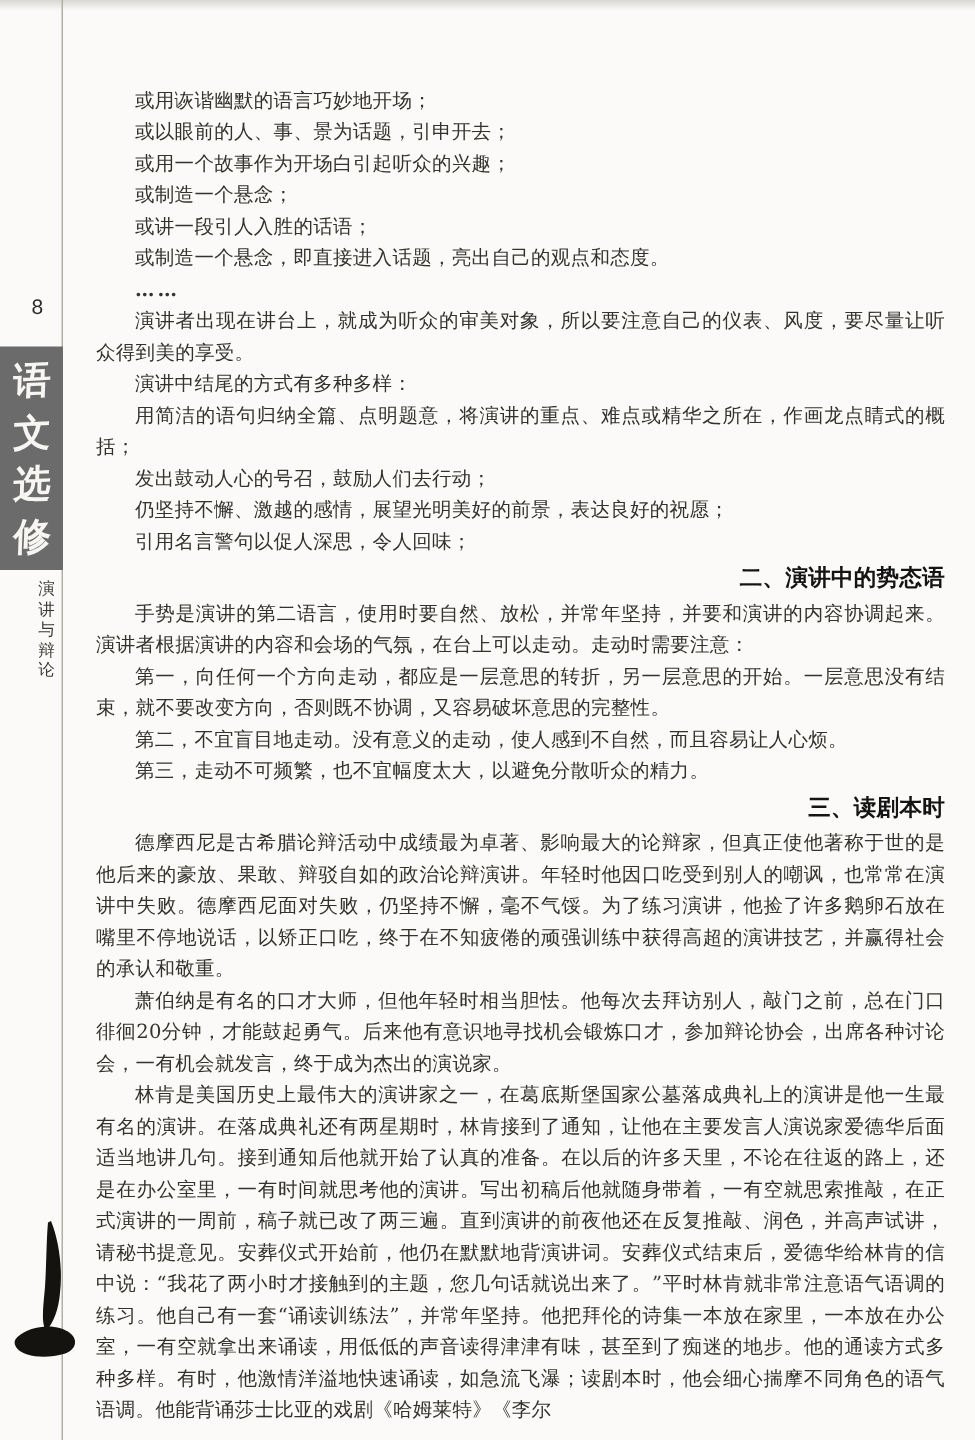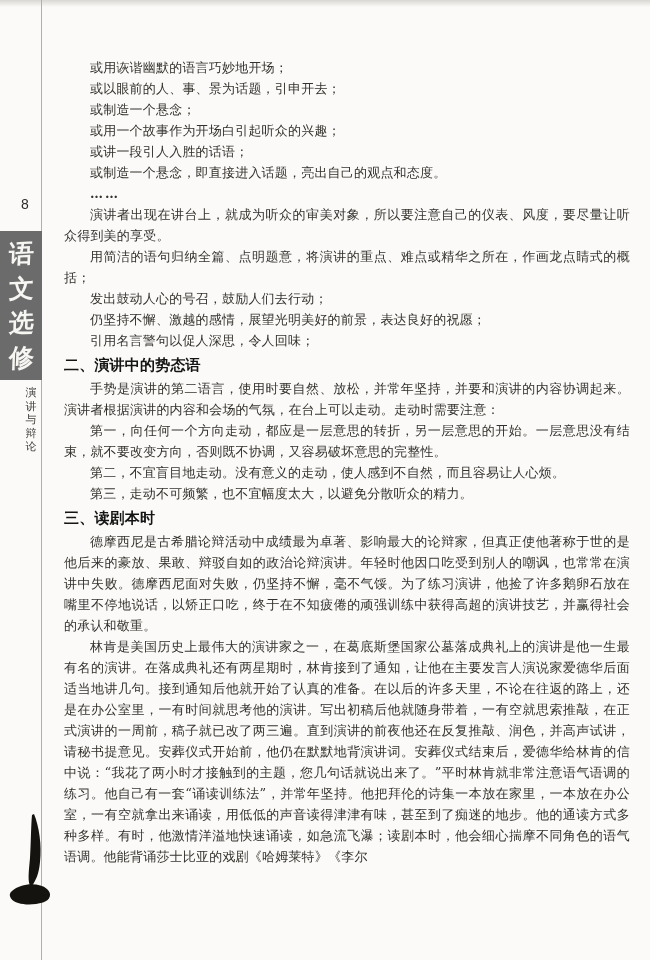--- a/index.html
+++ b/index.html
@@ -41,21 +41,21 @@
   .content {
     position:absolute; left:64px; top:57px; width:566px;
     font-size:13px; line-height:21px; text-align:justify;
     letter-spacing:0.2px;
   }
   .content p { margin:0; }
   .line, .para, .dots { text-indent:2em; }
   .flush { text-indent:0; }
   .dots { font-weight:700; letter-spacing:2px; }
   .heading {
-    margin:2px 0; text-indent:0; text-align:left;
+    margin:2px 0; text-indent:0; text-align:right;
     font-size:15px; line-height:23px; font-weight:700; color:#141414;
     font-family:"Liberation Sans","DejaVu Sans",sans-serif;
   }
 </style>
 </head>
 <body>
 
 <div class="screen">
   <div class="scan-top"></div>
   <div class="rule"></div>
@@ -79,32 +79,34 @@
 
   <svg class="ink" width="44" height="96" viewBox="0 0 44 96" aria-hidden="true">
     <path d="M26,2 C31,14 34,33 32,50 C31,61 28,69 23,75 C19,71 21,58 22,46 C23,30 23,13 24,3 Z" fill="#15130f"></path>
     <path d="M4,79 C13,71 31,70 39,77 C44,81 43,88 35,90.5 C23,94 8,93 3,86.5 C1,83.5 1.5,81 4,79 Z" fill="#15130f"></path>
     <circle cx="38.5" cy="84" r="2.6" fill="#15130f"></circle>
   </svg>
 
   <main class="content">
     <p class="line">或用诙谐幽默的语言巧妙地开场；</p>
     <p class="line">或以眼前的人、事、景为话题，引申开去；</p>
+    <p class="line">或用一个故事作为开场白引起听众的兴趣；</p>
     <p class="line">或制造一个悬念；</p>
-    <p class="line">或用一个故事作为开场白引起听众的兴趣；</p>
     <p class="line">或讲一段引人入胜的话语；</p>
     <p class="line">或制造一个悬念，即直接进入话题，亮出自己的观点和态度。</p>
     <p class="dots">……</p>
     <p class="para">演讲者出现在讲台上，就成为听众的审美对象，所以要注意自己的仪表、风度，要尽量让听众得到美的享受。</p>
+    <p class="para">演讲中结尾的方式有多种多样：</p>
     <p class="line">用简洁的语句归纳全篇、点明题意，将演讲的重点、难点或精华之所在，作画龙点睛式的概括；</p>
     <p class="line">发出鼓动人心的号召，鼓励人们去行动；</p>
     <p class="line">仍坚持不懈、激越的感情，展望光明美好的前景，表达良好的祝愿；</p>
     <p class="line">引用名言警句以促人深思，令人回味；</p>
     <h3 class="heading">二、演讲中的势态语</h3>
     <p class="para">手势是演讲的第二语言，使用时要自然、放松，并常年坚持，并要和演讲的内容协调起来。演讲者根据演讲的内容和会场的气氛，在台上可以走动。走动时需要注意：</p>
     <p class="para">第一，向任何一个方向走动，都应是一层意思的转折，另一层意思的开始。一层意思没有结束，就不要改变方向，否则既不协调，又容易破坏意思的完整性。</p>
     <p class="para">第二，不宜盲目地走动。没有意义的走动，使人感到不自然，而且容易让人心烦。</p>
     <p class="para">第三，走动不可频繁，也不宜幅度太大，以避免分散听众的精力。</p>
     <h3 class="heading">三、读剧本时</h3>
     <p class="para">德摩西尼是古希腊论辩活动中成绩最为卓著、影响最大的论辩家，但真正使他著称于世的是他后来的豪放、果敢、辩驳自如的政治论辩演讲。年轻时他因口吃受到别人的嘲讽，也常常在演讲中失败。德摩西尼面对失败，仍坚持不懈，毫不气馁。为了练习演讲，他捡了许多鹅卵石放在嘴里不停地说话，以矫正口吃，终于在不知疲倦的顽强训练中获得高超的演讲技艺，并赢得社会的承认和敬重。</p>
+    <p class="para">萧伯纳是有名的口才大师，但他年轻时相当胆怯。他每次去拜访别人，敲门之前，总在门口徘徊20分钟，才能鼓起勇气。后来他有意识地寻找机会锻炼口才，参加辩论协会，出席各种讨论会，一有机会就发言，终于成为杰出的演说家。</p>
     <p class="para">林肯是美国历史上最伟大的演讲家之一，在葛底斯堡国家公墓落成典礼上的演讲是他一生最有名的演讲。在落成典礼还有两星期时，林肯接到了通知，让他在主要发言人演说家爱德华后面适当地讲几句。接到通知后他就开始了认真的准备。在以后的许多天里，不论在往返的路上，还是在办公室里，一有时间就思考他的演讲。写出初稿后他就随身带着，一有空就思索推敲，在正式演讲的一周前，稿子就已改了两三遍。直到演讲的前夜他还在反复推敲、润色，并高声试讲，请秘书提意见。安葬仪式开始前，他仍在默默地背演讲词。安葬仪式结束后，爱德华给林肯的信中说：“我花了两小时才接触到的主题，您几句话就说出来了。”平时林肯就非常注意语气语调的练习。他自己有一套“诵读训练法”，并常年坚持。他把拜伦的诗集一本放在家里，一本放在办公室，一有空就拿出来诵读，用低低的声音读得津津有味，甚至到了痴迷的地步。他的通读方式多种多样。有时，他激情洋溢地快速诵读，如急流飞瀑；读剧本时，他会细心揣摩不同角色的语气语调。他能背诵莎士比亚的戏剧《哈姆莱特》《李尔</p>
   </main>
 </div>
 
 </body></html>

